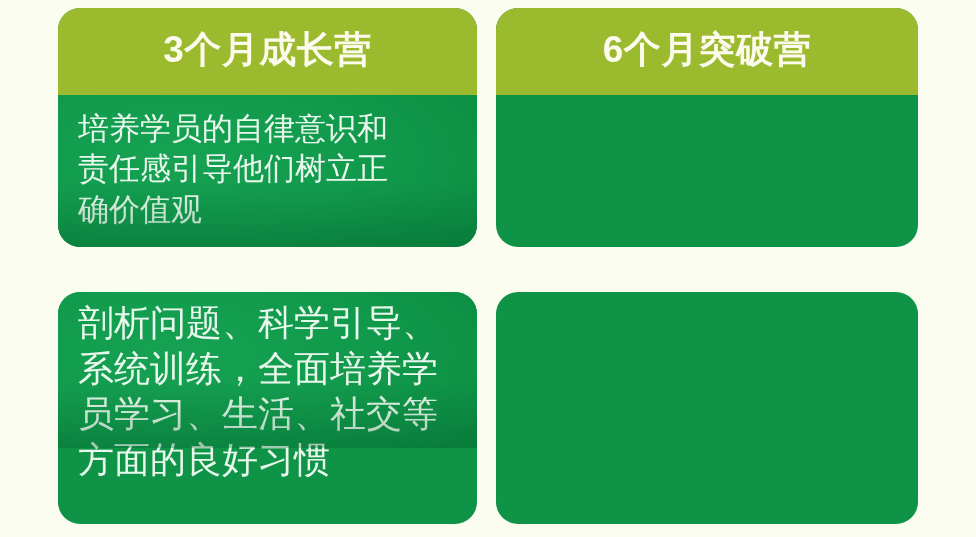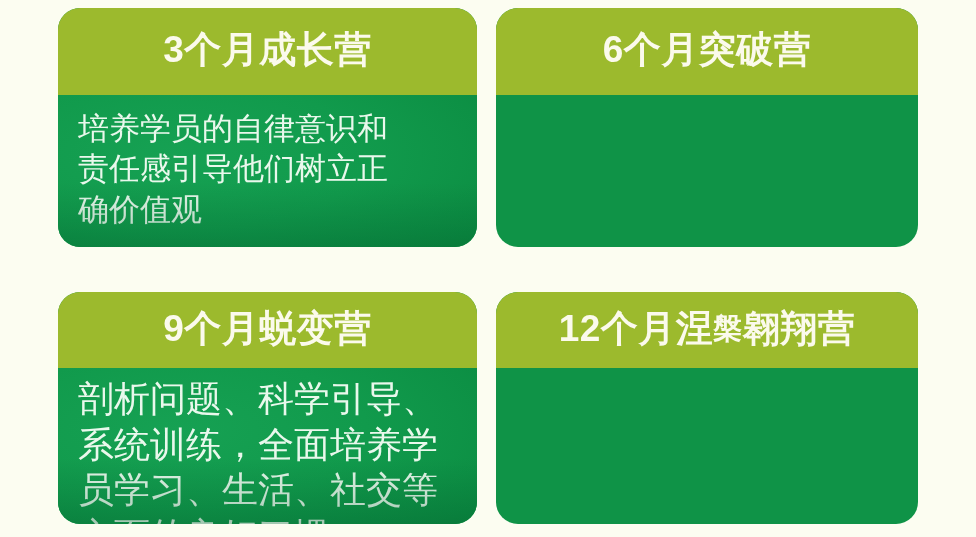--- a/index.html
+++ b/index.html
@@ -117,30 +117,24 @@
     </div>
   </div>
 
   <div class="card col-right row-top">
     <div class="card-header">
       <div class="card-title">6个月突破营</div>
     </div>
   </div>
 
   <div class="card col-left row-bottom">
-    <div class="card-header">
-      <div class="card-title">9个月蜕变营</div>
-    </div>
     <div class="card-body">
       <div class="card-text">剖析问题、科学引导、
 系统训练，全面培养学
 员学习、生活、社交等
 方面的良好习惯</div>
     </div>
   </div>
 
   <div class="card col-right row-bottom">
-    <div class="card-header">
-      <div class="card-title"><span>12个月涅</span><span class="alt-glyph">槃</span><span>翱翔营</span></div>
-    </div>
   </div>
 
 </div>
 
 </body></html>

